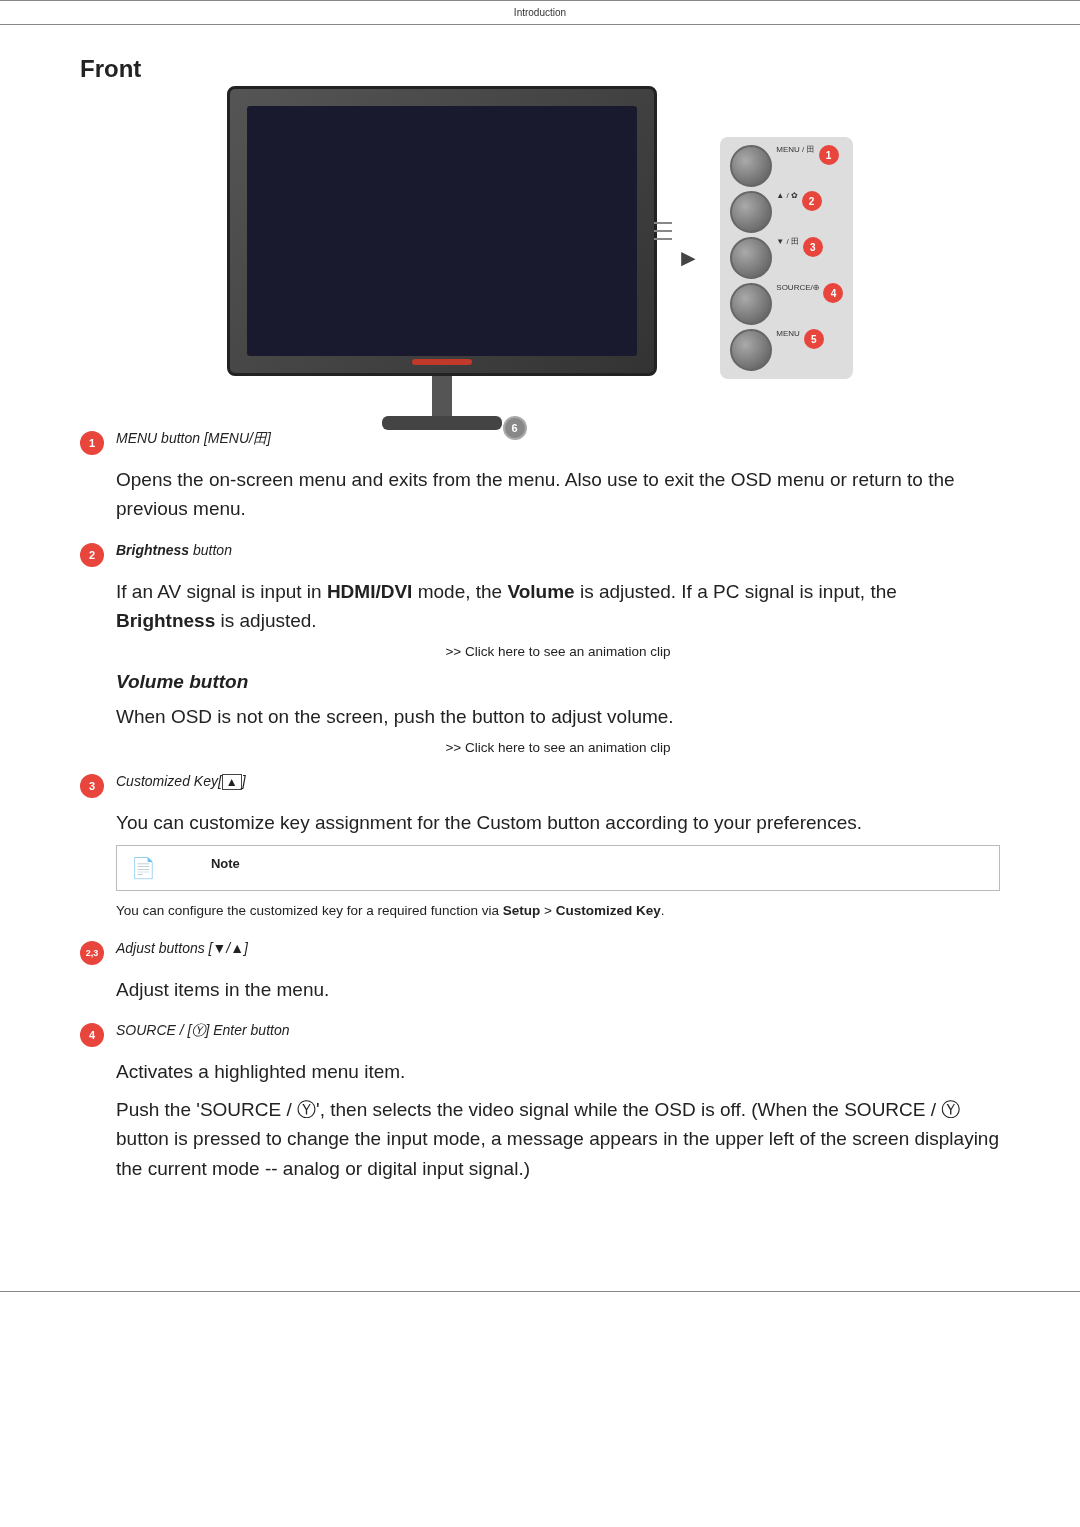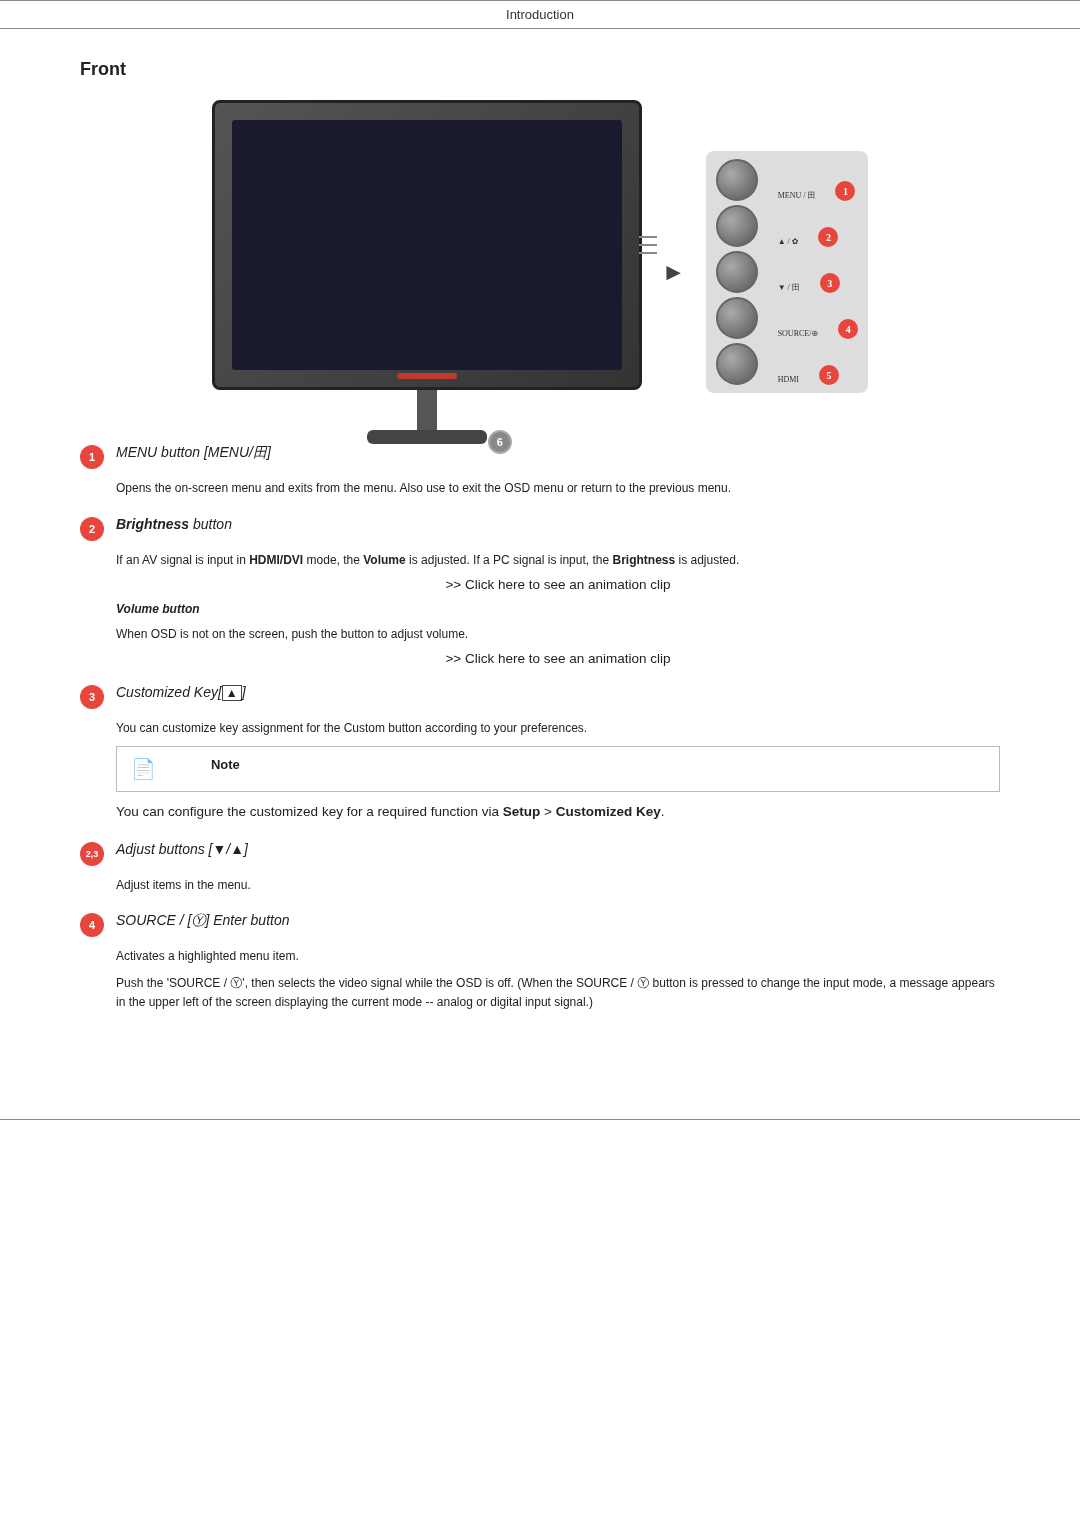--- a/index.html
+++ b/index.html
@@ -12,34 +12,34 @@
       min-height: 1527px;
       position: relative;
     }
 
     
     .page-header {
       border-top: 1px solid #888;
       border-bottom: 1px solid #888;
       text-align: center;
       padding: 6px 0;
-      font-size: 13px;
+      font-size: 10px;
       color: #333;
       margin-bottom: 30px;
     }
 
     
     .main-content {
       padding: 0 80px 60px 80px;
     }
 
     .section-title {
-      font-size: 18px;
-      font-weight: bold;
-      margin-bottom: 20px;
+      font-size: 24px;
+      font-weight: bold;
+      margin-bottom: 3px;
     }
 
     
     .desc-section {
       margin-bottom: 18px;
     }
 
     .item-row {
       display: flex;
       align-items: flex-start;
@@ -69,21 +69,21 @@
     .item-title {
       font-style: italic;
       font-size: 14px;
     }
 
     .item-title strong {
       font-style: italic;
     }
 
     .item-body {
-      font-size: 12px;
+      font-size: 19px;
       line-height: 1.55;
       margin-bottom: 8px;
       margin-left: 36px;
     }
 
     .item-body strong {
       font-weight: bold;
     }
 
     .click-link {
@@ -223,23 +223,22 @@
       border-radius: 8px;
       padding: 8px 10px;
       display: flex;
       flex-direction: column;
       gap: 4px;
       position: relative;
     }
 
     .side-btn-row {
       display: flex;
-      align-items: flex-end;
-      gap: 20px;
-      font-family: Liberation Serif, serif;
+      align-items: flex-start;
+      gap: 4px;
     }
 
     .side-btn {
       width: 42px;
       height: 42px;
       background: radial-gradient(circle at 35% 35%, #aaa, #555);
       border-radius: 50%;
       border: 2px solid #666;
       flex-shrink: 0;
     }
@@ -319,21 +318,21 @@
         </div>
 
         <div class="side-btn-row">
           <div class="side-btn"></div>
           <div class="side-btn-label">SOURCE/⊕</div>
           <div class="side-num">4</div>
         </div>
 
         <div class="side-btn-row">
           <div class="side-btn"></div>
-          <div class="side-btn-label">HDMI</div>
+          <div class="side-btn-label">MENU</div>
           <div class="side-num">5</div>
         </div>
       </div>
     </div>
   </div>
 
   <div class="desc-section">
     <div class="item-row">
       <div class="badge">1</div>
       <span class="item-title"><em>MENU button [MENU/</em><em>田</em><em>]</em></span>

